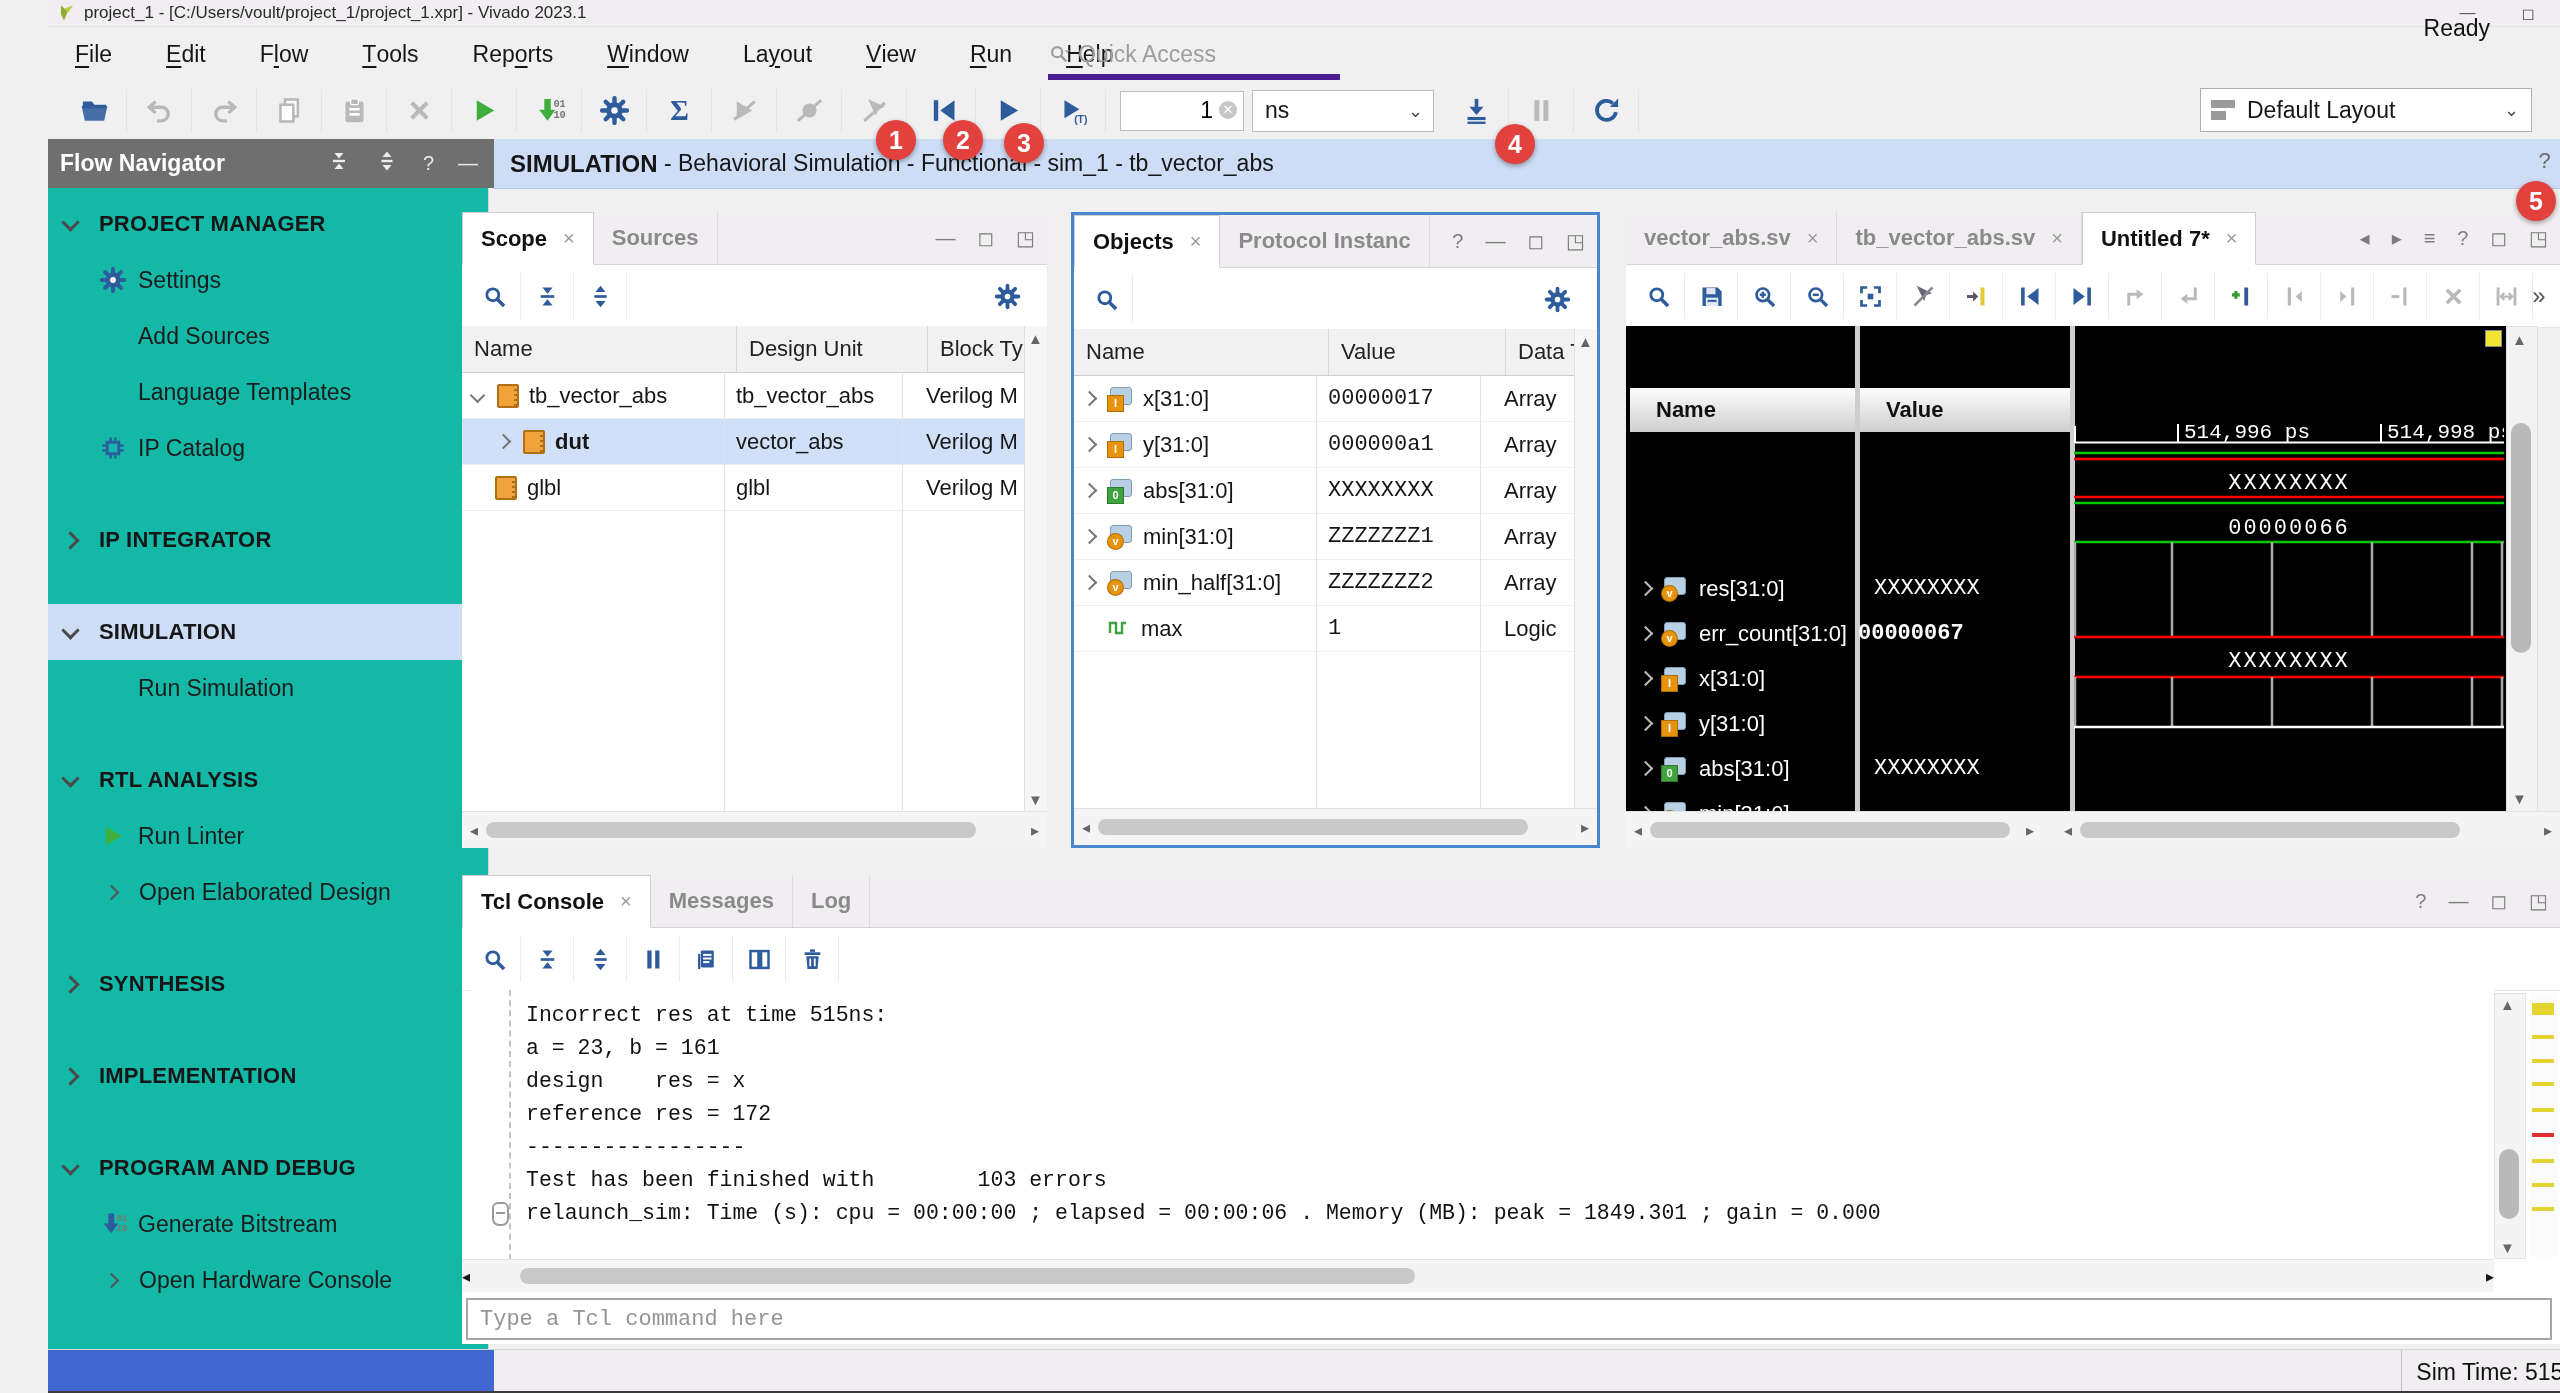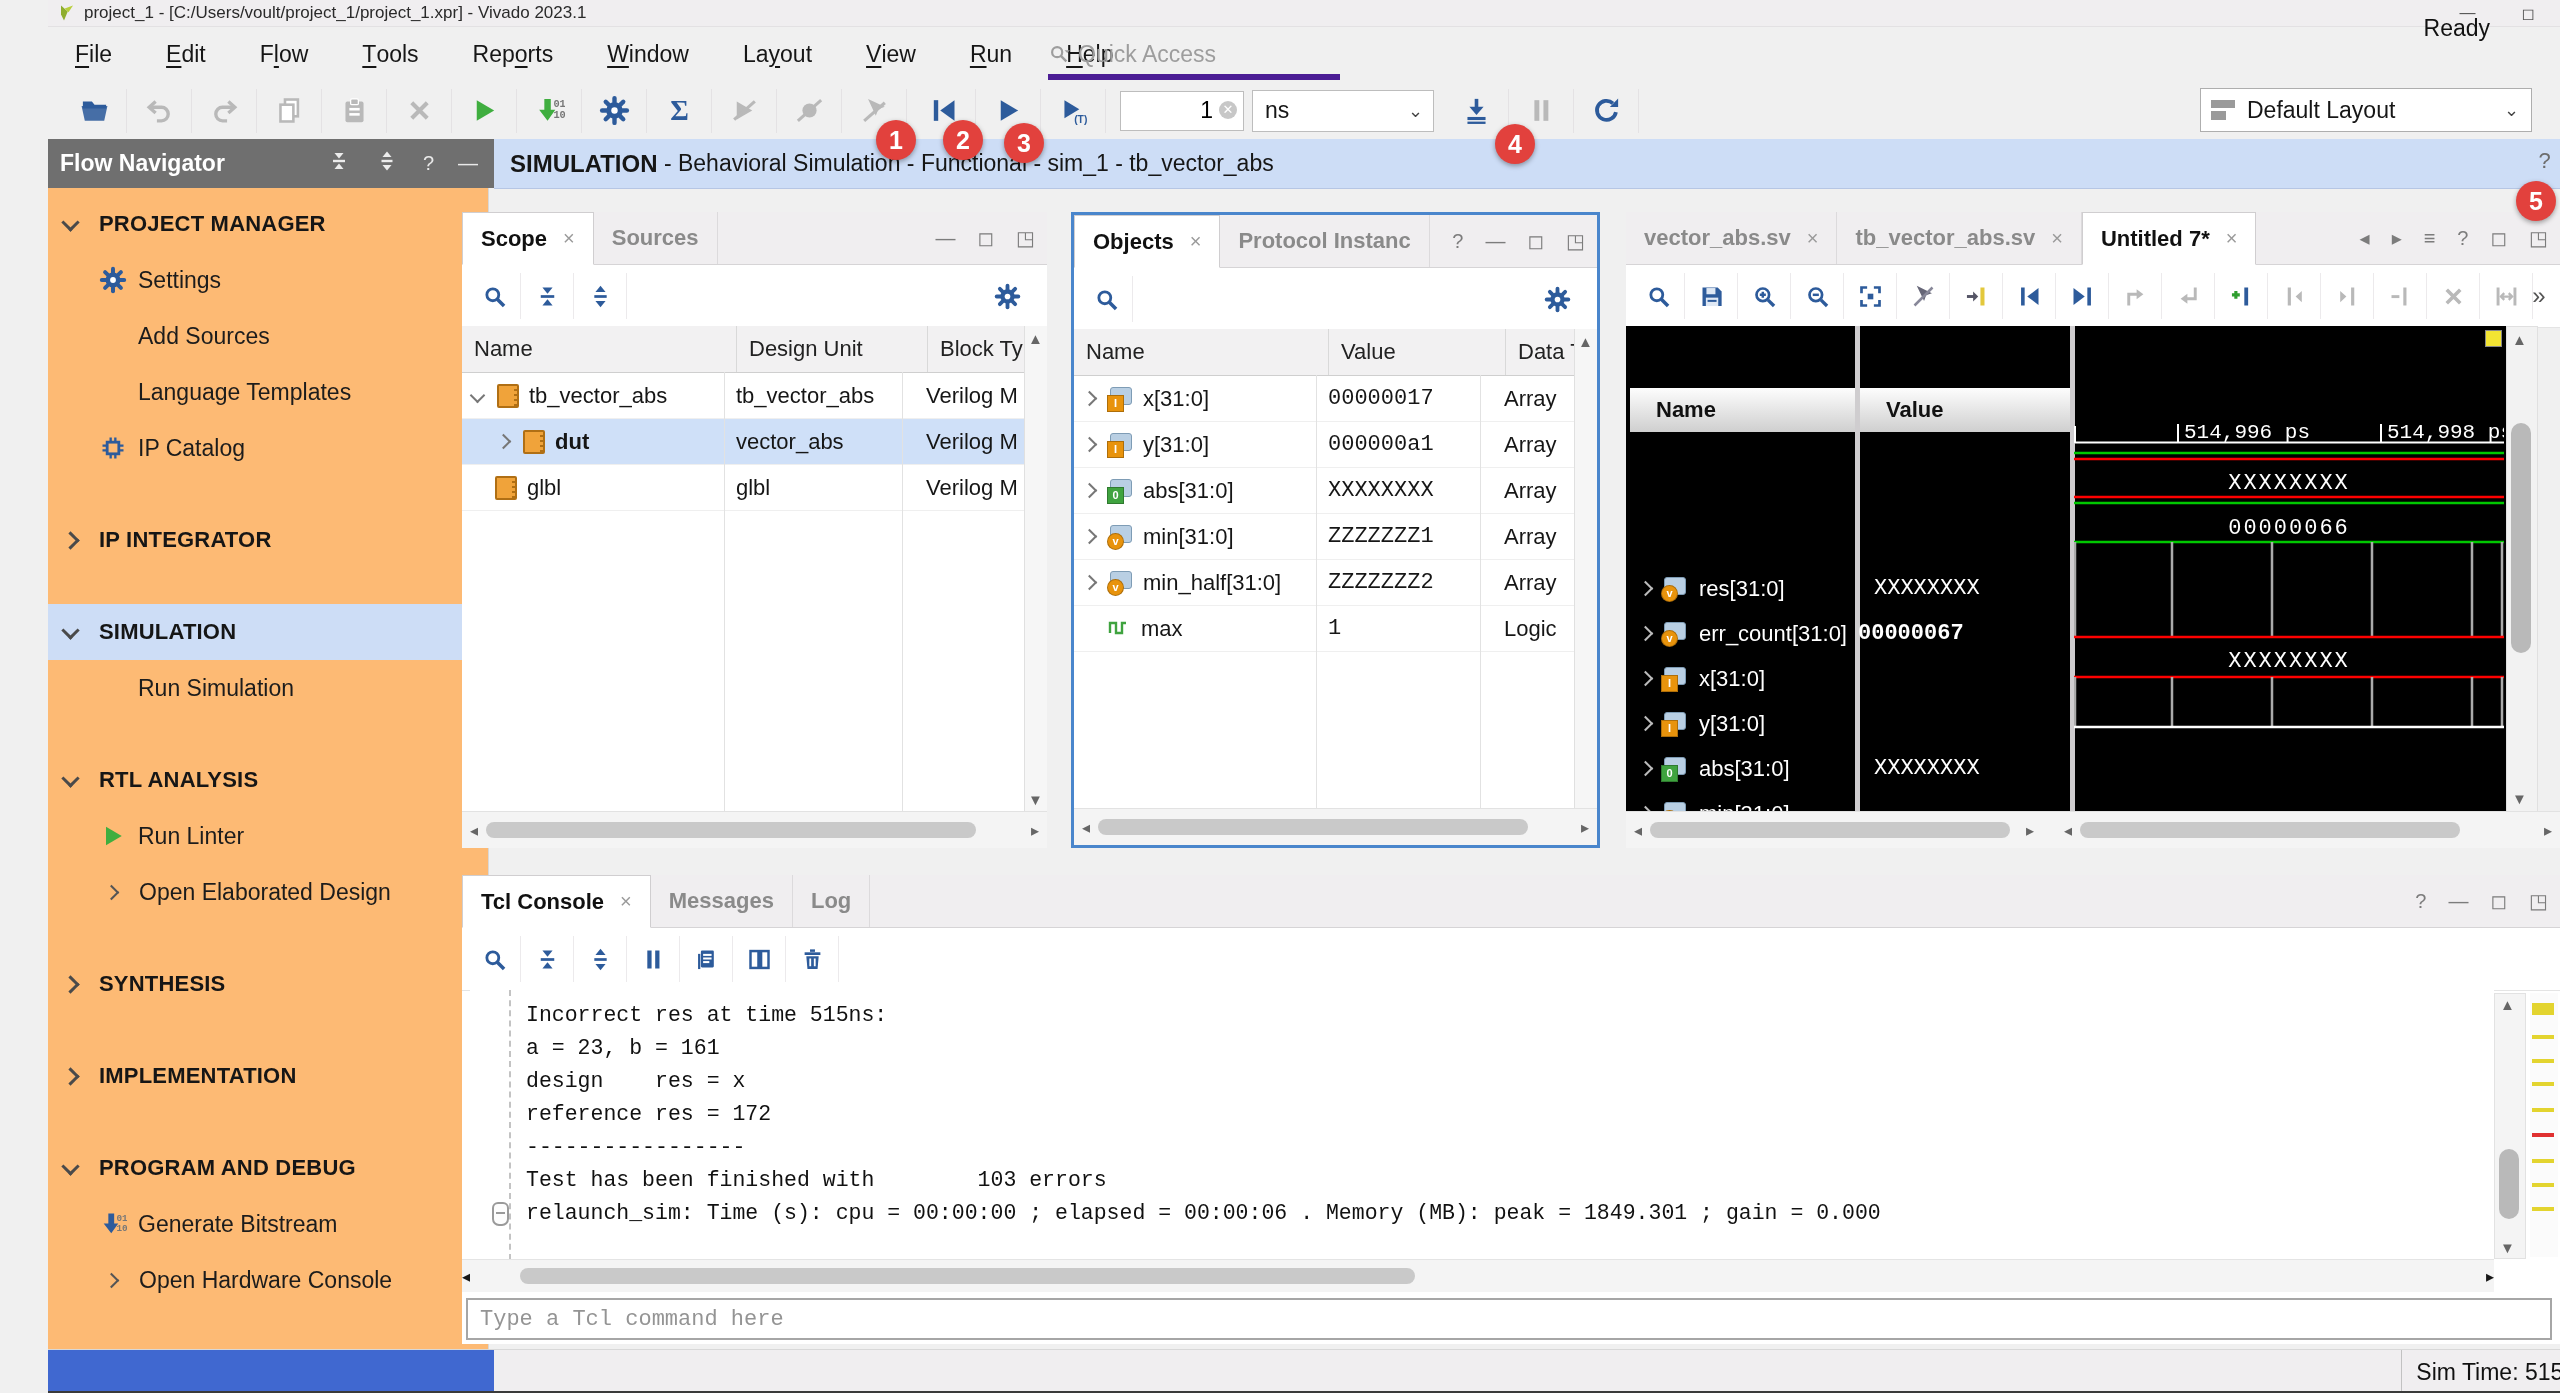--- a/index.html
+++ b/index.html
@@ -37,21 +37,21 @@
   #layout-select{position:absolute;right:28px;top:88px;width:320px;height:42px;background:#fff;border:1px solid #aeaeae;display:flex;align-items:center;font-size:23px;gap:12px;padding-left:10px;}
   #layout-select .chev{position:absolute;right:12px;color:#444;font-size:18px;}
   .layout-ico{width:24px;height:20px;display:inline-block;background:
      linear-gradient(#9a9a9a,#9a9a9a) 0 0/24px 8px no-repeat,
      linear-gradient(#9a9a9a,#9a9a9a) 0 11px/15px 9px no-repeat;}
 
   
   #fn-header{left:0;top:139px;width:446px;height:49px;background:#6f6f6f;color:#fff;display:flex;align-items:center;}
   #fn-header .t{font-weight:bold;font-size:23px;margin-left:12px;}
   #fn-header .ic{display:flex;gap:24px;position:absolute;right:16px;align-items:center;color:#e9e9e9;font-size:20px;}
-  #sidebar{left:0;top:188px;width:440px;height:1161px;background:#fdba74;border-right:1px solid #d8d8d8;overflow:hidden;}
+  #sidebar{left:0;top:188px;width:440px;height:1161px;background:#14b8a6;border-right:1px solid #d8d8d8;overflow:hidden;}
   .fn-section{margin-top:36px;}
   .fn-section:first-child{margin-top:8px;}
   .fn-row{height:56px;display:flex;align-items:center;position:relative;}
   .fn-row.selected{background:#cdddf6;}
   .fn-chev{width:10px;height:10px;border-right:3px solid #4a4a4a;border-bottom:3px solid #4a4a4a;margin-left:16px;flex:0 0 auto;}
   .fn-chev.down{transform:rotate(45deg);margin-top:-4px;}
   .fn-chev.right{transform:rotate(-45deg);}
   .fn-sec-label{font-weight:bold;font-size:22px;margin-left:22px;letter-spacing:.2px;}
   .fn-item-icon{width:30px;height:28px;margin-left:50px;flex:0 0 auto;display:flex;align-items:center;justify-content:center;}
   .fn-item-icon.empty{visibility:hidden;}

